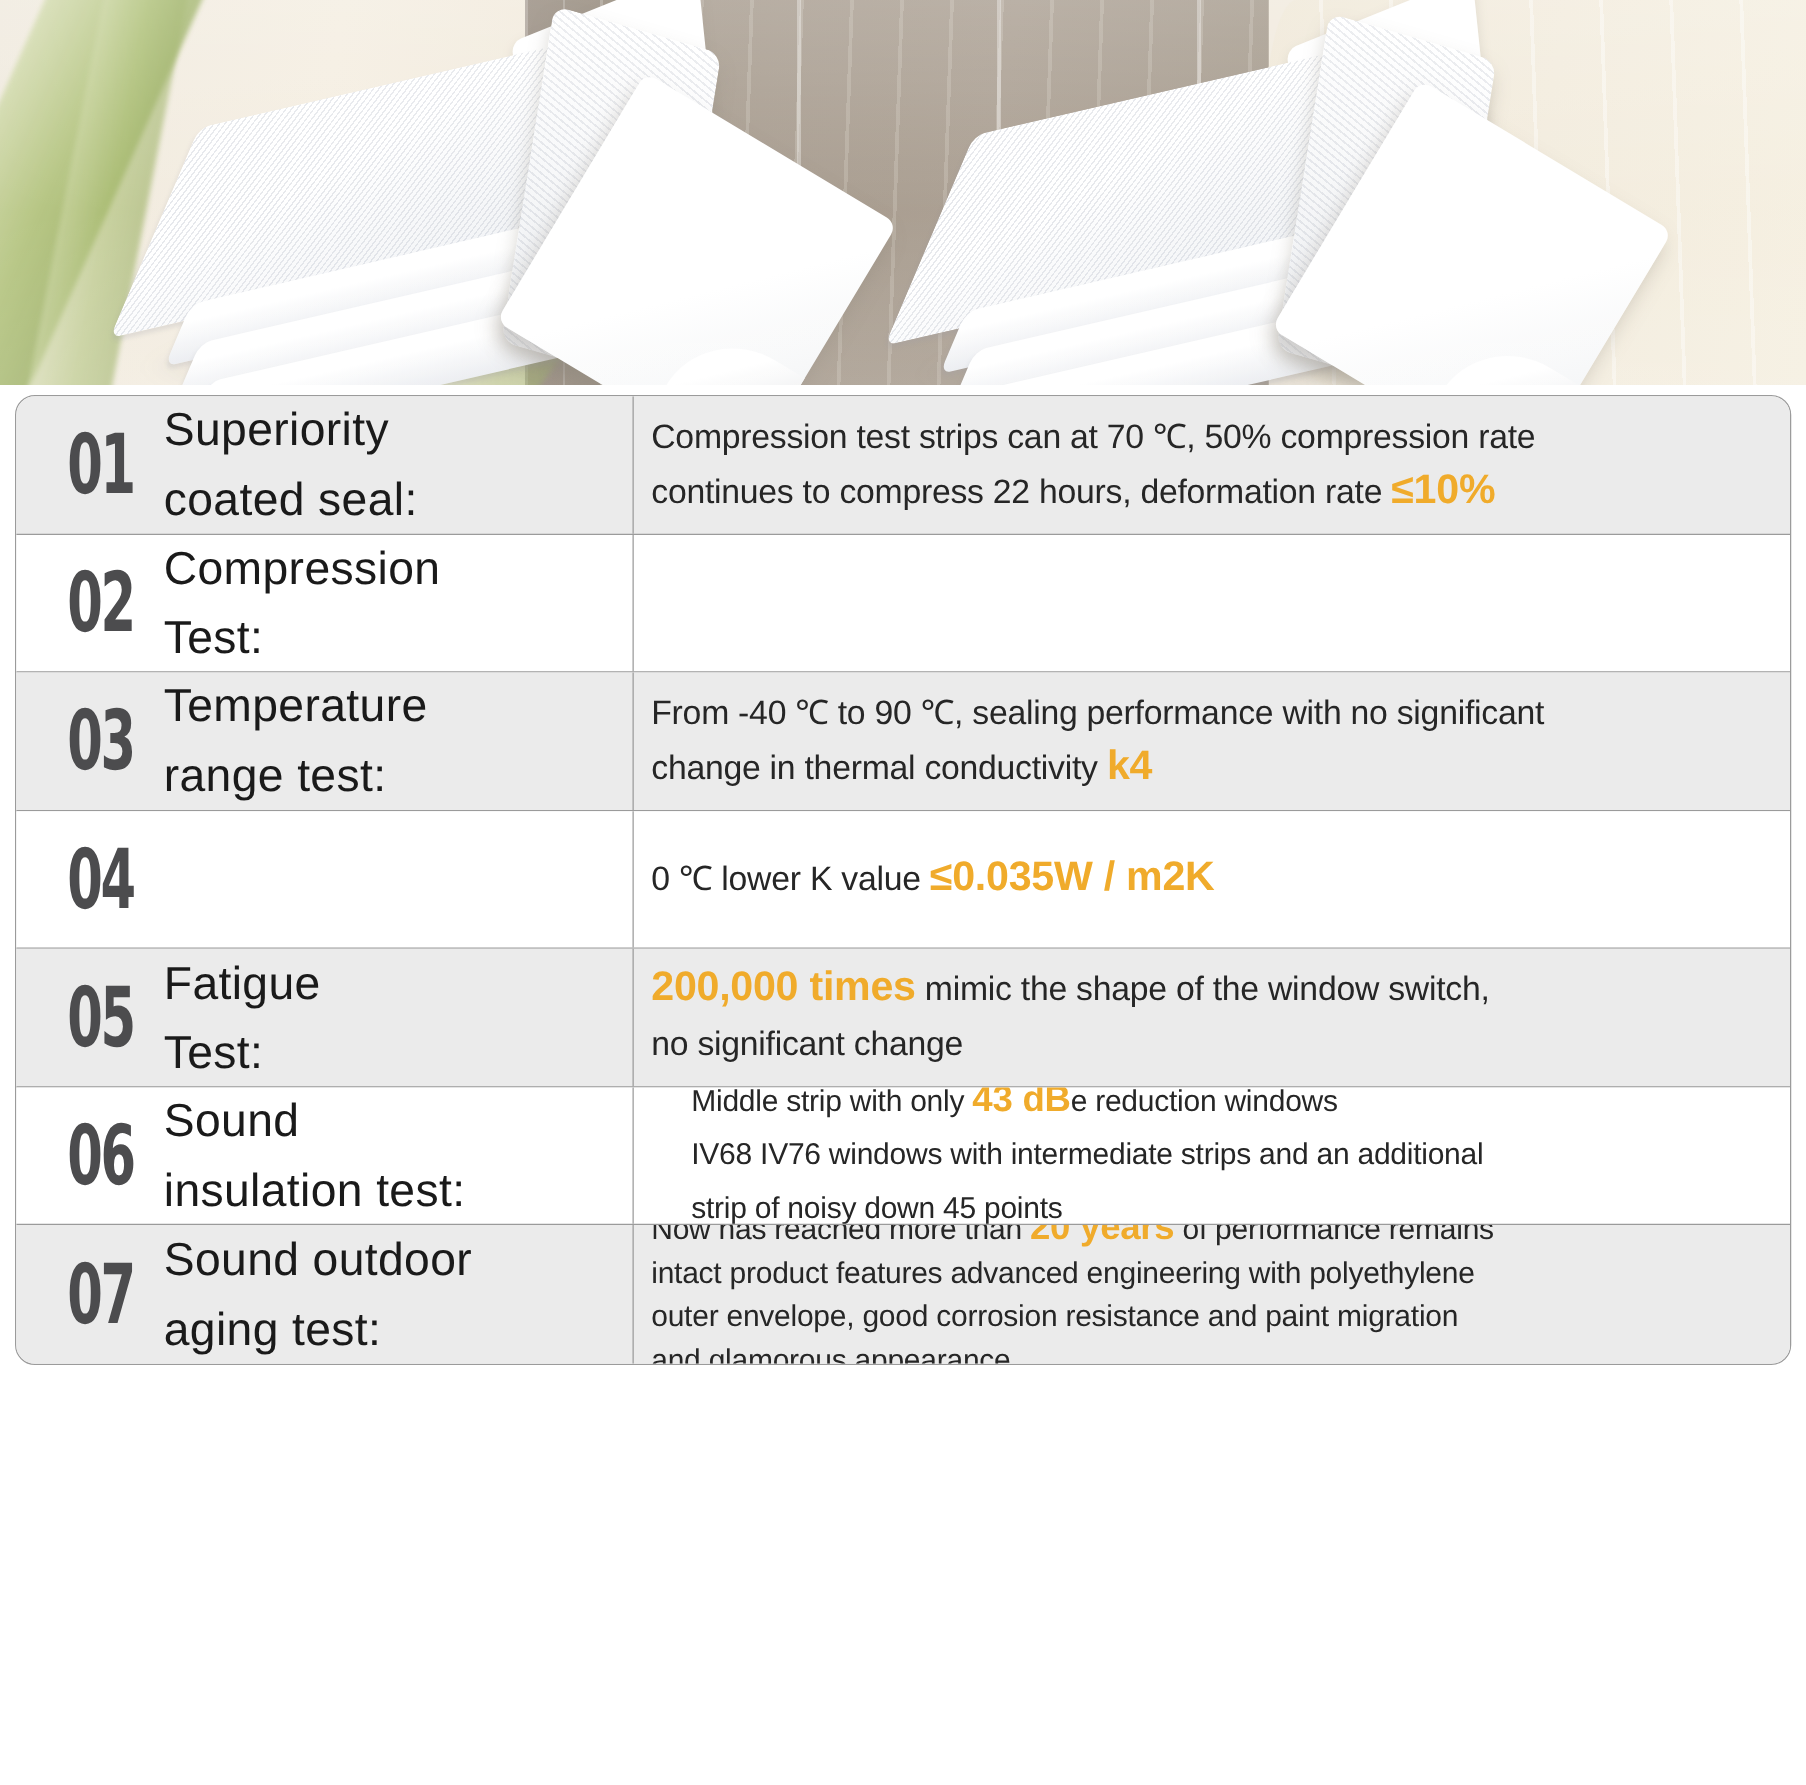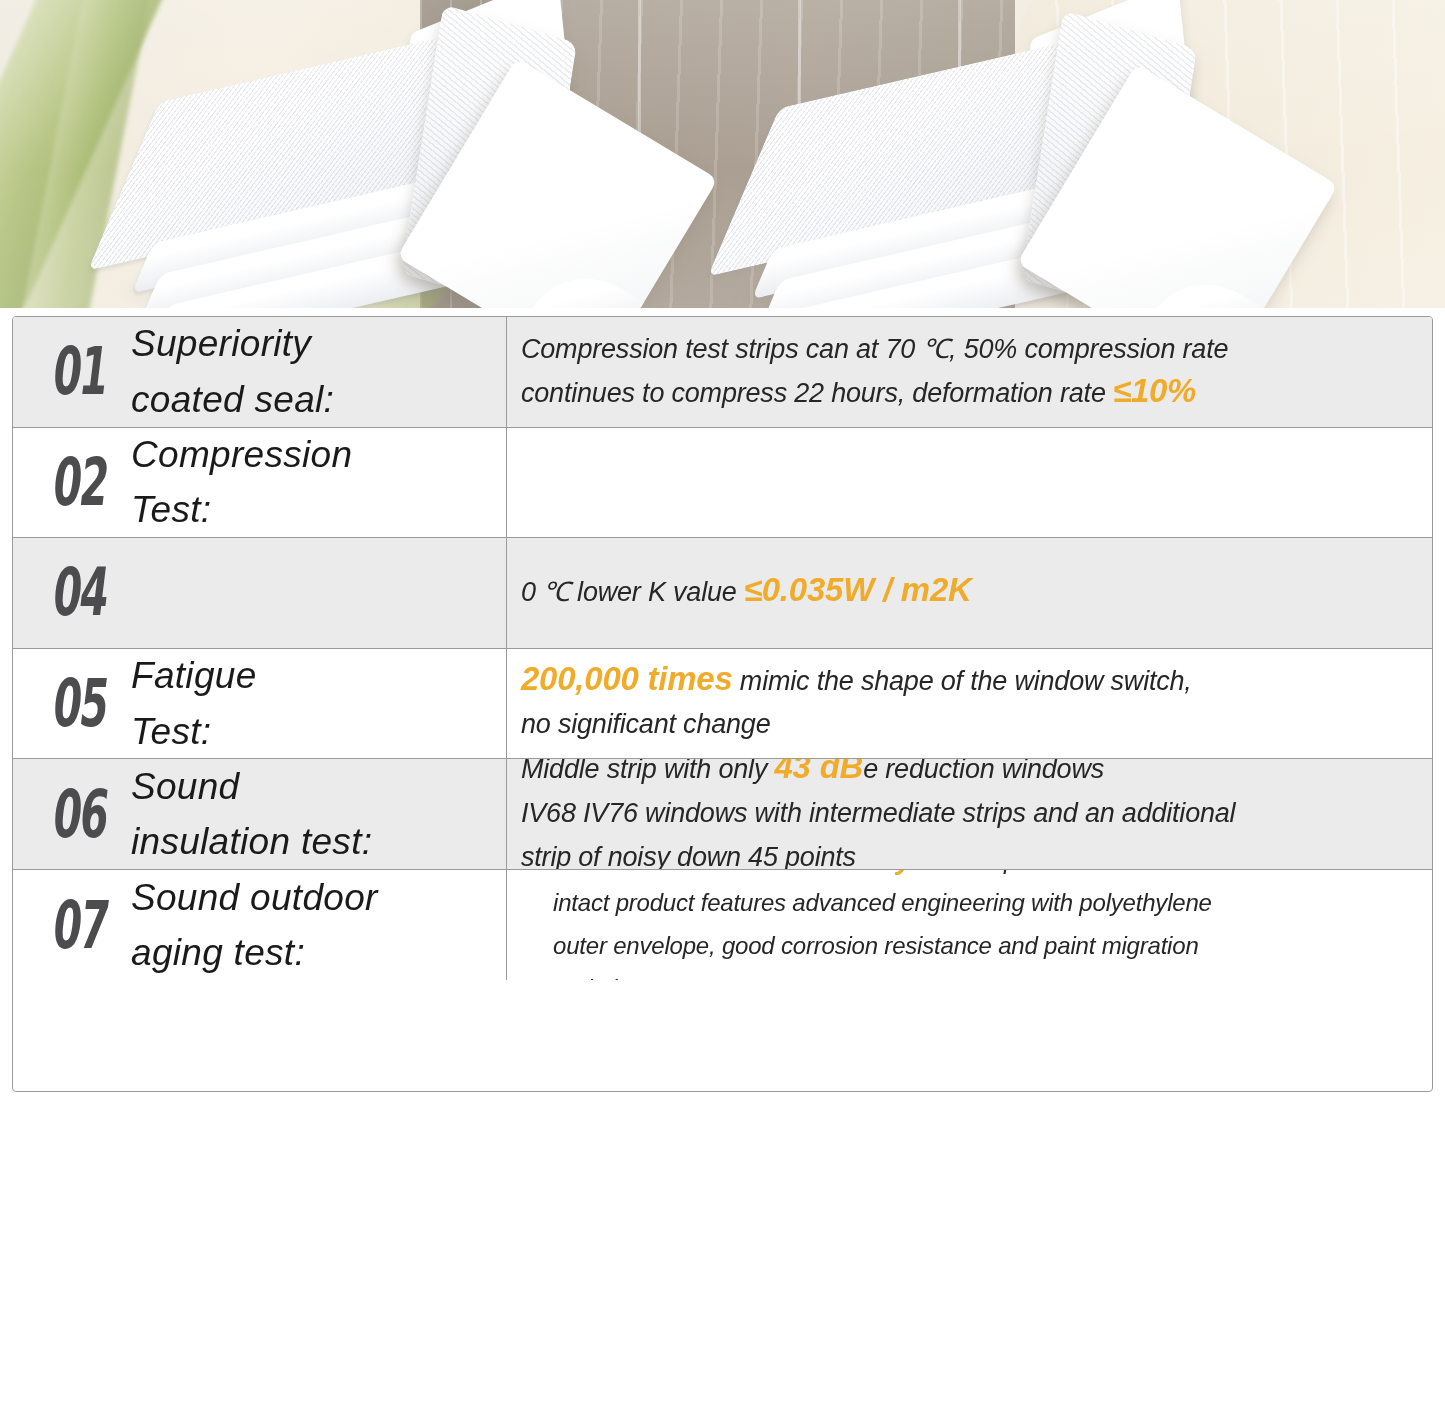--- a/index.html
+++ b/index.html
@@ -64,21 +64,21 @@
   .peel-sheet{position:absolute;left:300px;top:-34px;width:160px;height:120px;border-radius:8px;
     transform:rotate(-22deg) skewX(-16deg);box-shadow:0 4px 8px rgba(135,128,115,.25);
     background:linear-gradient(200deg,#ffffff 55%,#eef0f3);}
   .liner{position:absolute;left:330px;top:62px;width:235px;height:232px;border-radius:10px;
     transform:rotate(31deg);box-shadow:0 10px 16px rgba(125,118,105,.35);
     background:linear-gradient(135deg,var(--foam) 55%,#edeff1);}
   .liner::after{content:"";position:absolute;right:0;bottom:0;width:92px;height:88px;
     border-radius:70% 0 10px 0;background:linear-gradient(315deg,#d7d9dc,#ffffff 65%);}
 
   
-  .table-wrap{margin:8px 12px 8px 12px;height:776px;border:1px solid var(--border);border-radius:4px;overflow:hidden;background:var(--row-bg);font-style:italic;}
+  .table-wrap{margin:8px 12px 8px 12px;height:776px;border:1px solid var(--border);border-radius:16px;overflow:hidden;background:var(--row-bg);}
   .spec-table{display:grid;grid-template-rows:repeat(7,1fr);height:100%;}
   .row{display:flex;border-bottom:1px solid var(--border);background:var(--row-bg);min-height:0;}
   .row:last-child{border-bottom:none;}
   .row:nth-child(odd){background:var(--row-alt-bg);}
   .cell-left{width:494px;flex:0 0 494px;border-right:1px solid var(--border);
     display:flex;align-items:center;padding-left:26px;overflow:hidden;}
   .num{width:78px;flex:0 0 78px;text-align:center;font-weight:700;font-size:66px;color:var(--number-color);
     transform:scaleX(.62);transform-origin:center;letter-spacing:-3px;
     font-family:"DejaVu Sans","Liberation Sans",sans-serif;}
   .title{font-size:37px;line-height:1.5;color:var(--title-color);white-space:pre-line;
@@ -147,20 +147,31 @@
   </div>
 
   <div class="row">
     <div class="cell-left">
       <div class="num">02</div>
       <div class="title">Compression
 Test:</div>
     </div>
   </div>
 
+  <div class="row">
+    <div class="cell-left">
+      <div class="num">03</div>
+      <div class="title">Temperature
+range test:</div>
+    </div>
+    <div class="cell-right">
+      <div class="desc"><span class="seg">From -40 ℃ to 90 ℃, sealing performance with no significant
+change in thermal conductivity </span><span class="hl">k4</span></div>
+    </div>
+  </div>
 
   <div class="row">
     <div class="cell-left">
       <div class="num">04</div>
     </div>
     <div class="cell-right">
       <div class="desc"><span class="seg">0 ℃ lower K value </span><span class="hl">≤0.035W / m2K</span></div>
     </div>
   </div>
 

